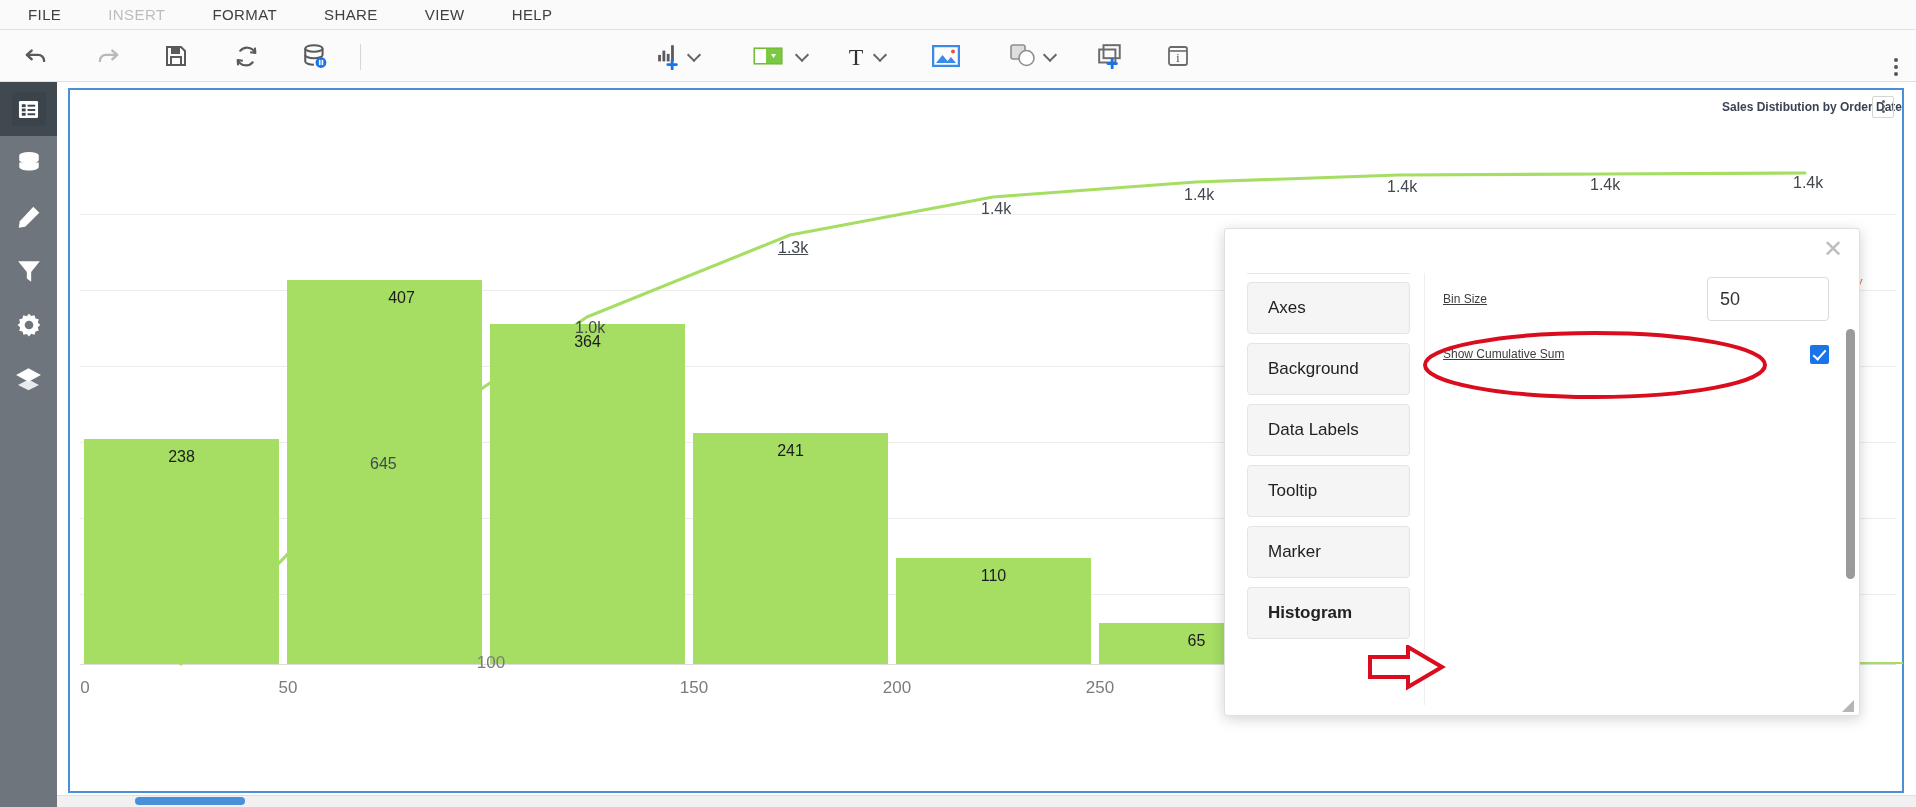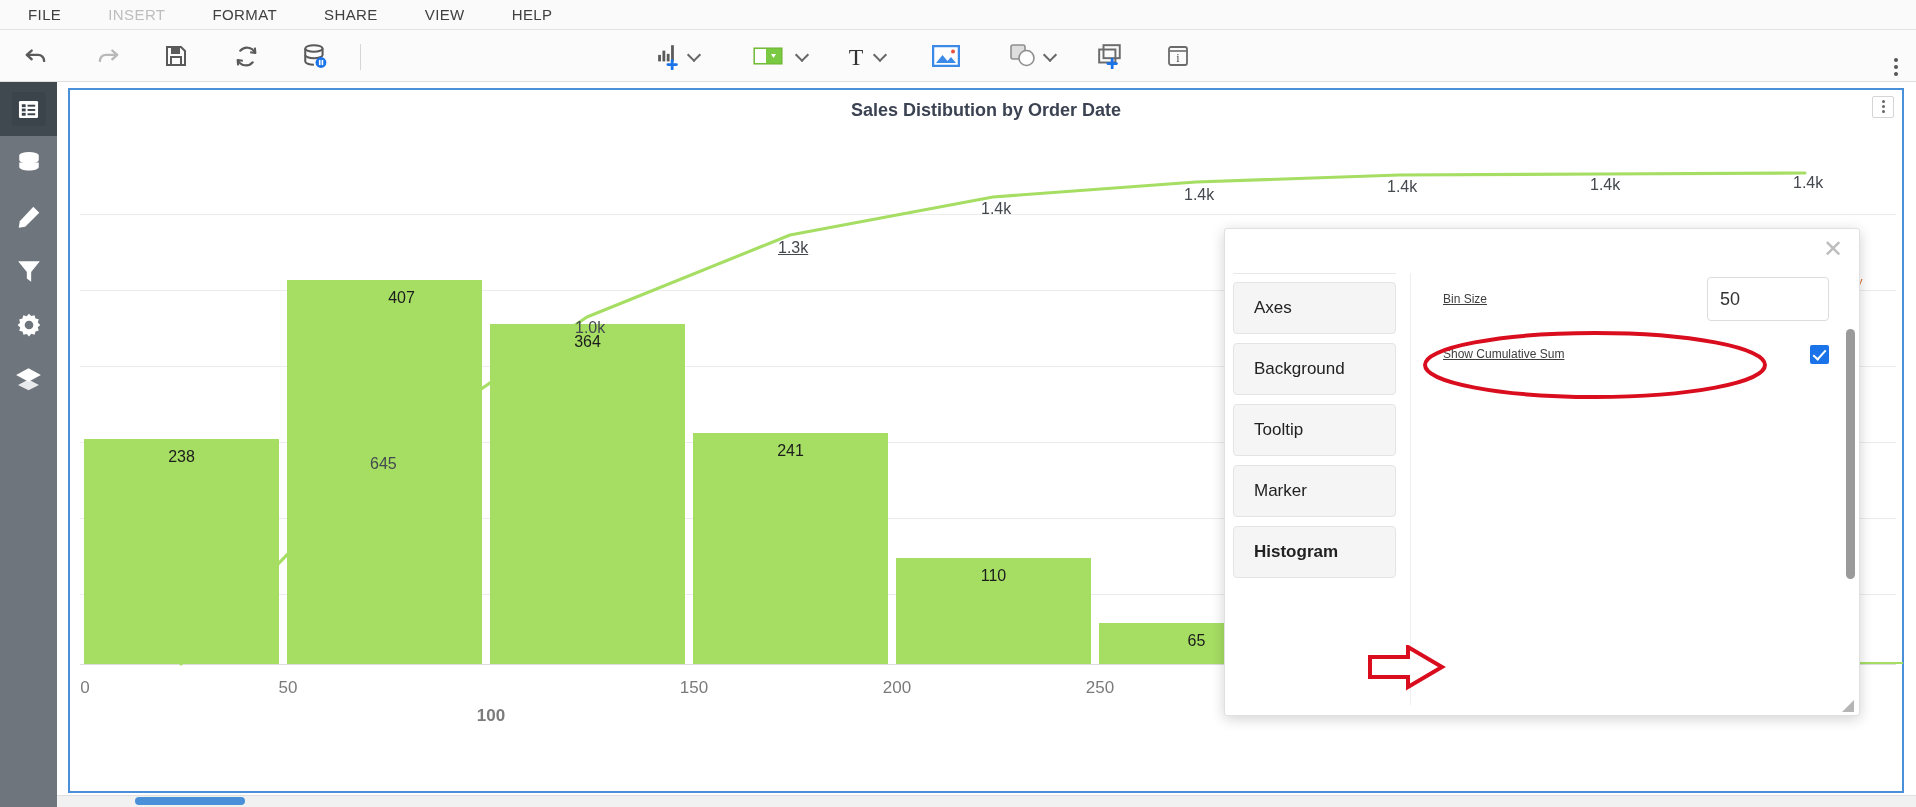--- a/index.html
+++ b/index.html
@@ -64,21 +64,21 @@
     display:flex; align-items:center; justify-content:center;
   }
 
   
   .canvas {
     position: absolute; top: 88px; left: 68px; width: 1836px; height: 705px;
     background: #fff; border: 2px solid #4a90d9;
   }
   .chart-title {
     position: absolute; top: 10px; left: 0; width: 100%;
-    text-align: center; font-size: 18px; font-weight: bold; color: #3b4252;
+    text-align: right; font-size: 12px; font-weight: bold; color: #3b4252;
   }
   .chart-kebab {
     position: absolute; top: 6px; right: 8px; width: 22px; height: 22px;
     border: 1px solid #d5d5d5; border-radius: 2px;
     display:flex; flex-direction:column; align-items:center; justify-content:center; cursor:pointer;
   }
   .chart-kebab i { width:3px;height:3px;background:#666;border-radius:50%;margin-bottom:2px;}
 
   .plot { position: absolute; top: 40px; left: 0; width: 1836px; height: 665px; }
 
@@ -108,21 +108,21 @@
   .dialog {
     position: absolute; left: 1224px; top: 228px; width: 636px; height: 488px;
     background: #fff; border: 1px solid #e0e0e0; border-radius: 3px;
     box-shadow: 0 3px 14px rgba(0,0,0,.18);
   }
   .dlg-close {
     position: absolute; top: 8px; right: 16px; font-size: 24px; color: #bdbdbd;
     cursor: pointer; line-height: 1;
   }
   .dlg-nav {
-    position: absolute; left: 8px; top: 44px; width: 178px; bottom: 10px;
+    position: absolute; left: 22px; top: 44px; width: 178px; bottom: 10px;
     border-right: 1px solid #eee; padding-right: 14px;
     overflow: hidden;
   }
   .nav-top-rule { height:1px; background:#e8e8e8; margin: 0 0 8px 0; }
   .nav-btn {
     height: 52px; background: #f5f5f5; border: 1px solid #e4e4e4; border-radius: 4px;
     display: flex; align-items: center; padding-left: 20px;
     font-size: 17px; color: #222; margin-bottom: 9px; cursor: pointer;
   }
   .nav-btn.selected { font-weight: bold; }
@@ -386,21 +386,21 @@
       <div class="cum-label" style="left:505px; top:189px;">1.0k</div>
       <div class="cum-label" style="left:708px; top:109px;text-decoration:underline;">1.3k</div>
       <div class="cum-label" style="left:911px; top:70px;">1.4k</div>
       <div class="cum-label" style="left:1114px;top:56px;">1.4k</div>
       <div class="cum-label" style="left:1317px;top:48px;">1.4k</div>
       <div class="cum-label" style="left:1520px;top:46px;">1.4k</div>
       <div class="cum-label" style="left:1723px;top:44px;">1.4k</div>
 
       <div class="xtick" style="left:-30px; width:90px; top:548px;">0</div>
       <div class="xtick" style="left:173px; width:90px; top:548px;">50</div>
-      <div class="xtick" style="left:376px; width:90px; top:576px;font-weight:bold;">100</div>
+      <div class="xtick" style="left:376px; width:90px; top:523px;">100</div>
       <div class="xtick" style="left:579px; width:90px; top:548px;">150</div>
       <div class="xtick" style="left:782px; width:90px; top:548px;">200</div>
       <div class="xtick" style="left:985px; width:90px; top:548px;">250</div>
       <div class="xtick" style="left:1188px;width:90px; top:548px;">300</div>
       <div class="xtick" style="left:1391px;width:90px; top:548px;">350</div>
       <div class="xtick" style="left:1594px;width:90px; top:548px;">400</div>
     </div>
 
     <div class="logo">
       <svg width="190" height="56" viewBox="0 0 190 56">
@@ -418,20 +418,23 @@
 
     <div class="dlg-nav">
       <div class="nav-top-rule"></div>
       <div class="nav-btn">
         <span>Axes</span>
       </div>
       <div class="nav-btn">
         <span>Background</span>
       </div>
       <div class="nav-btn">
+        <span>Data Labels</span>
+      </div>
+      <div class="nav-btn">
         <span>Tooltip</span>
       </div>
       <div class="nav-btn">
         <span>Marker</span>
       </div>
       <div class="nav-btn selected">
         <span>Histogram</span>
       </div>
     </div>
 

